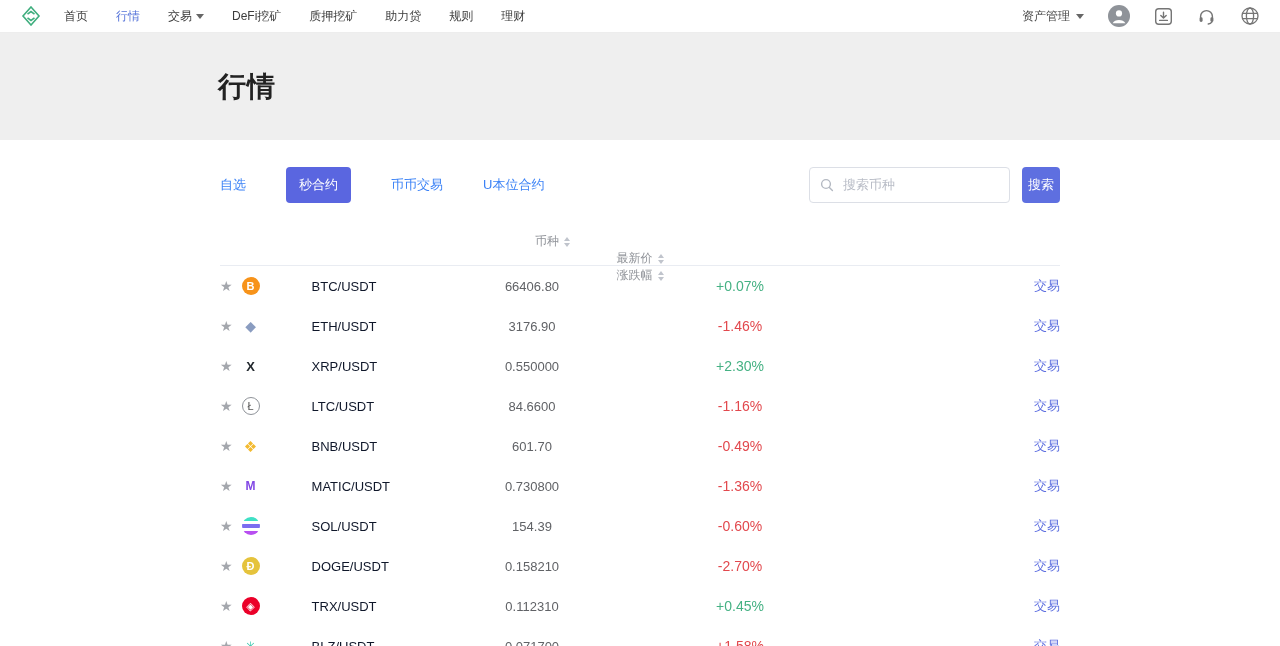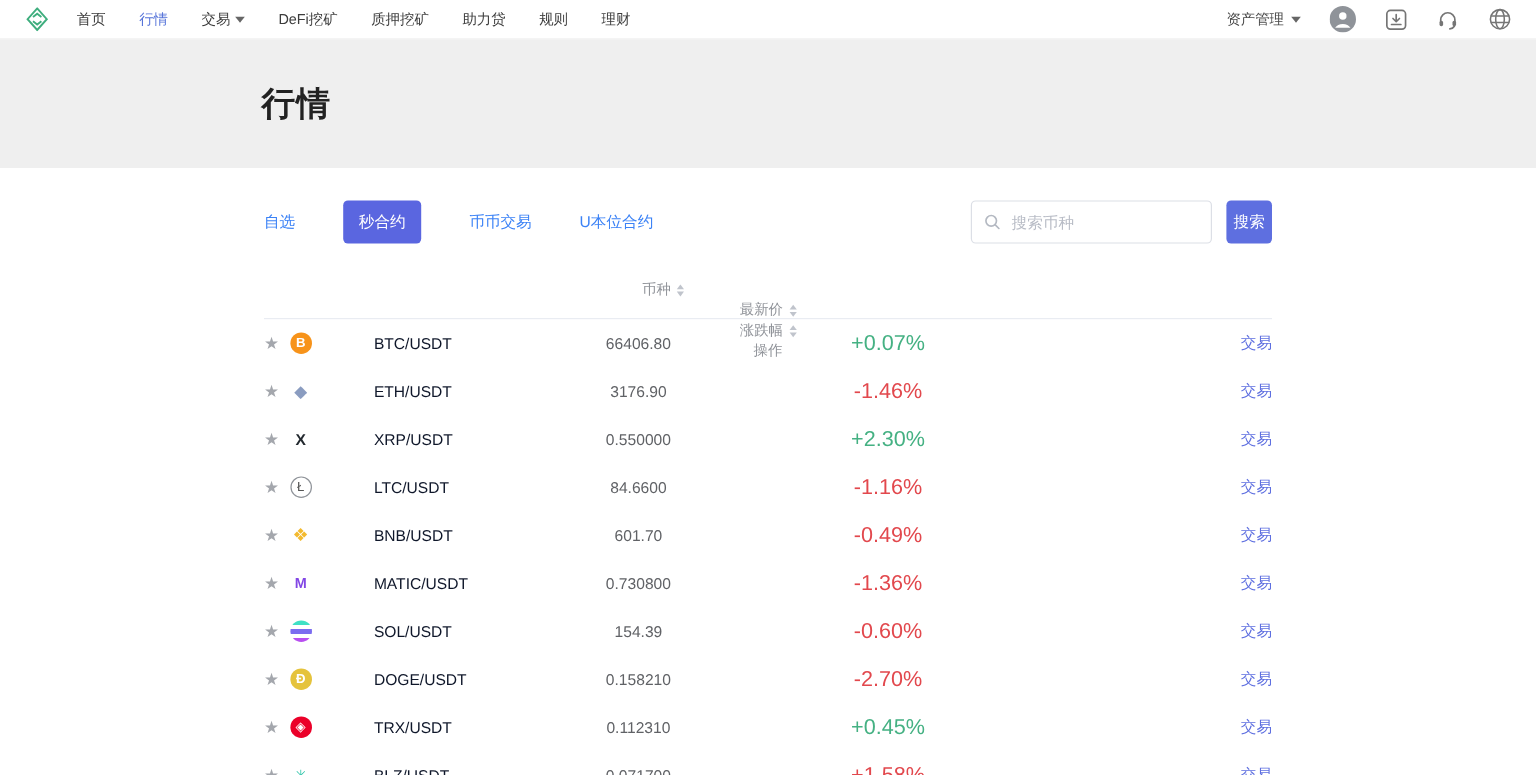--- a/index.html
+++ b/index.html
@@ -30,21 +30,21 @@
 
   
   .main { width:840px; margin:0 auto; }
   .toolbar { margin-top:27px; height:36px; display:flex; align-items:center; }
   .tabs { display:flex; align-items:center; gap:40px; }
   .tab { font-size:13px; color:#3b82f6; background:none; border:none; padding:0; cursor:pointer; font-family:inherit; }
   .tab.selected { background:#5a66e0; color:#fff; padding:9px 13px; border-radius:4px; }
   .search-area { margin-left:auto; display:flex; align-items:center; }
   .search-box {
     width:201px; height:36px; border:1px solid #dcdfe6; border-radius:4px;
-    display:flex; align-items:center; padding:0 10px; background:#fff;
+    display:flex; align-items:center; padding:0 10px; background:#fff;font-family:Liberation Serif, serif;
   }
   .search-box input { border:none; outline:none; flex:1; font-size:13px; color:#333; margin-left:7px; font-family:inherit; min-width:0; }
   .search-box input::placeholder { color:#b8bcc6; }
   .search-btn {
     width:38px; height:36px; margin-left:12px; background:#5e6fe0; color:#fff;
     border:none; border-radius:4px; font-size:13px; cursor:pointer; font-family:inherit;
   }
 
   
   .thead { margin-top:30px; height:33px; display:flex; align-items:center; border-bottom:1px solid #e9ecf2;flex-direction:column; }
@@ -55,21 +55,21 @@
   .col-3 { flex:1; justify-content:flex-end; }
   .sort { display:inline-flex; flex-direction:column; gap:2px; margin-left:5px; }
   .sort i { display:block; width:0; height:0; border-left:3.5px solid transparent; border-right:3.5px solid transparent; }
   .sort .asc { border-bottom:4px solid #c0c4cc; }
   .sort .desc { border-top:4px solid #c0c4cc; }
 
   .row { height:40px; display:flex; align-items:center; }
   .cell { display:flex; align-items:center; }
   .pair-cell { width:210px; gap:9px; }
   .price-cell { width:204px; justify-content:center; font-size:13px; color:#606266; }
-  .change-cell { width:212px; justify-content:center; font-size:18px; }
+  .change-cell { width:212px; justify-content:center; font-size:14px; }
   .action-cell { flex:1; justify-content:flex-end; }
   .star { color:#a4a7ad; font-size:14px; cursor:pointer; line-height:1; }
   .pair { font-size:13px; color:#0f172a; font-weight:400;margin-left:43px; }
   .up { color:#45b183; }
   .down { color:#e2484d; }
   .trade-link { font-size:13px; color:#5e6fe0; text-decoration:none; cursor:pointer; }
 
   .coin {
     width:18px; height:18px; border-radius:50%; display:flex; align-items:center;
     justify-content:center; font-size:11px; line-height:1; flex:0 0 18px;
@@ -191,23 +191,20 @@
             <i class="desc"></i>
           </span>
         </div>
         <div class="th col-2">
           <span>涨跌幅</span>
           <span class="sort">
             <i class="asc"></i>
             <i class="desc"></i>
           </span>
         </div>
-        <div class="th col-3">
-          <span>操作</span>
-        </div>
       </div>
     <div>
         <div class="row">
           <div class="cell pair-cell">
             <span class="star">★</span>
             <span class="coin" style="background: rgb(247, 147, 26); color: rgb(255, 255, 255); font-weight: 700;">B</span>
             <span class="pair">BTC/USDT</span>
           </div>
           <div class="cell price-cell">
             <span>66406.80</span>

